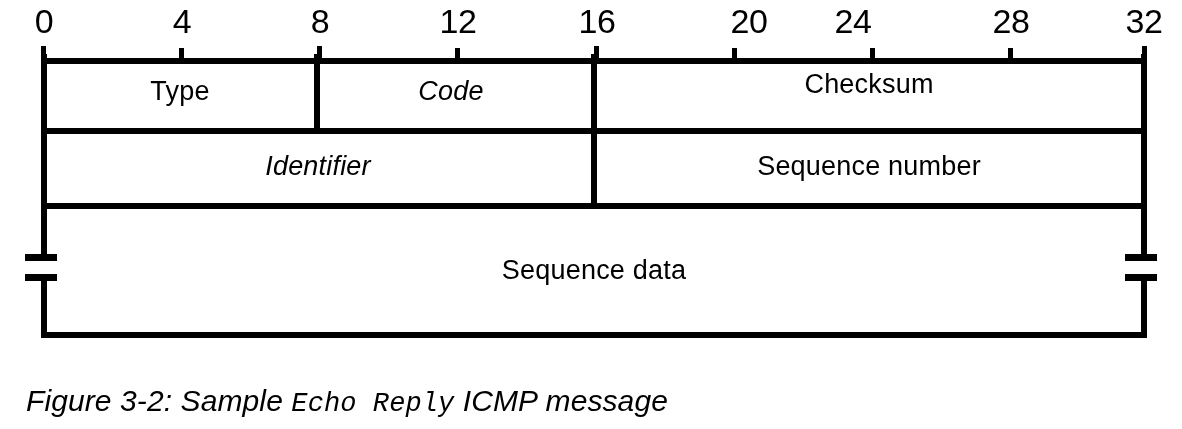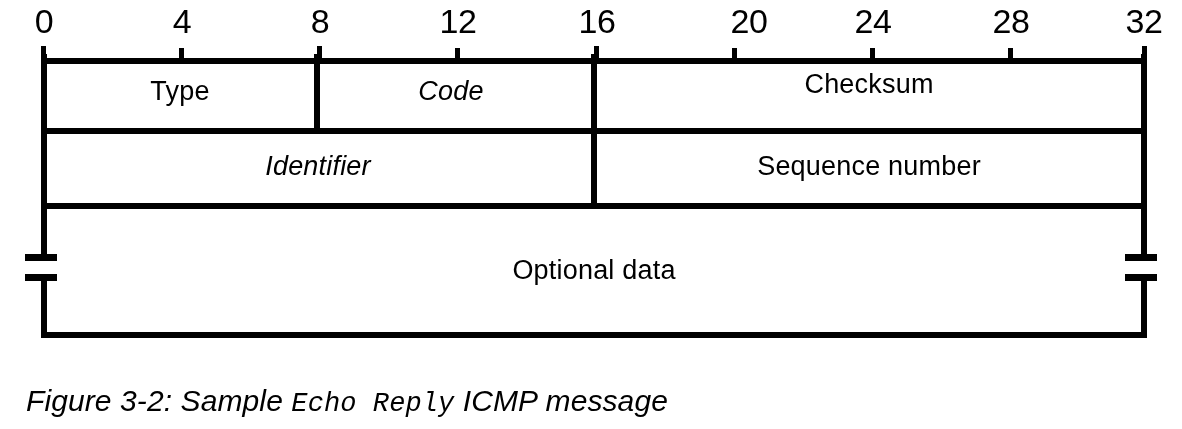--- a/index.html
+++ b/index.html
@@ -134,21 +134,21 @@
     <div class="ruler-tick minor" style="left:829px;"></div>
     <div class="ruler-tick minor" style="left:967px;"></div>
     <div class="ruler-tick major" style="left:1101px;"></div>
 
     <div class="ruler-label" style="left:3px;">0</div>
     <div class="ruler-label" style="left:141px;">4</div>
     <div class="ruler-label" style="left:279px;">8</div>
     <div class="ruler-label" style="left:417px;">12</div>
     <div class="ruler-label" style="left:556px;">16</div>
     <div class="ruler-label" style="left:660px;margin-left:48px;">20</div>
-    <div class="ruler-label" style="left:832px;text-align:right;">24</div>
+    <div class="ruler-label" style="left:812px;text-align:right;">24</div>
     <div class="ruler-label" style="left:970px;">28</div>
     <div class="ruler-label" style="left:1103px;">32</div>
   </div>
 
   <div id="packet-box">
 
     <div class="hline" style="left:0px;  top:70px;  width:1106px;"></div>
     <div class="hline" style="left:0px;  top:145px; width:1106px;"></div>
     <div class="hline" style="left:0px;  top:274px; width:1106px;"></div>
 
@@ -158,21 +158,21 @@
     <div class="vline" style="left:273px; top:-4px; height:78px;"></div>
     <div class="vline" style="left:550px; top:-4px; height:153px;"></div>
 
     <div class="field-label" style="left:139px; top:33px;">Type</div>
     <div class="field-label" style="left:410px; top:33px;font-style:italic;">Code</div>
     <div class="field-label" style="left:828px; top:26px;">Checksum</div>
 
     <div class="field-label" style="left:277px; top:108px;font-style:italic;">Identifier</div>
     <div class="field-label" style="left:828px; top:108px;">Sequence number</div>
 
-    <div class="field-label" style="left:553px; top:212px;">Optional data</div>
+    <div class="field-label" style="left:553px; top:212px;">Sequence data</div>
 
     <div class="break-mask" style="left:-1px; top:200px; height:20px;"></div>
     <div class="break-bar" style="left:-16px; top:196px;"></div>
     <div class="break-bar" style="left:-16px; top:216px;"></div>
 
     <div class="break-mask" style="left:1099px; top:200px; height:20px;"></div>
     <div class="break-bar" style="left:1084px; top:196px;"></div>
     <div class="break-bar" style="left:1084px; top:216px;"></div>
 
   </div>

